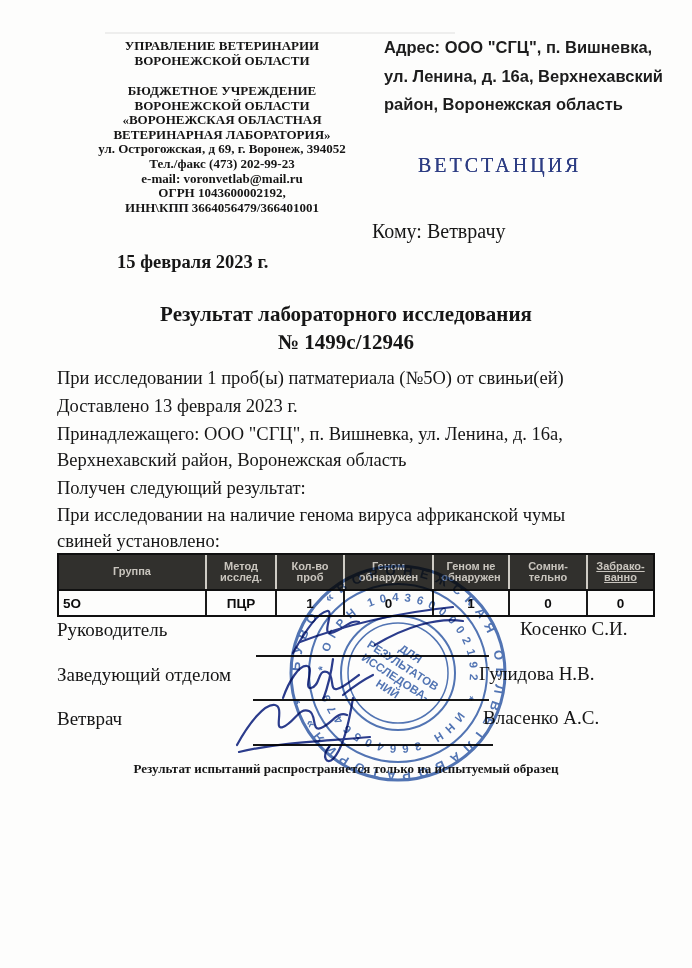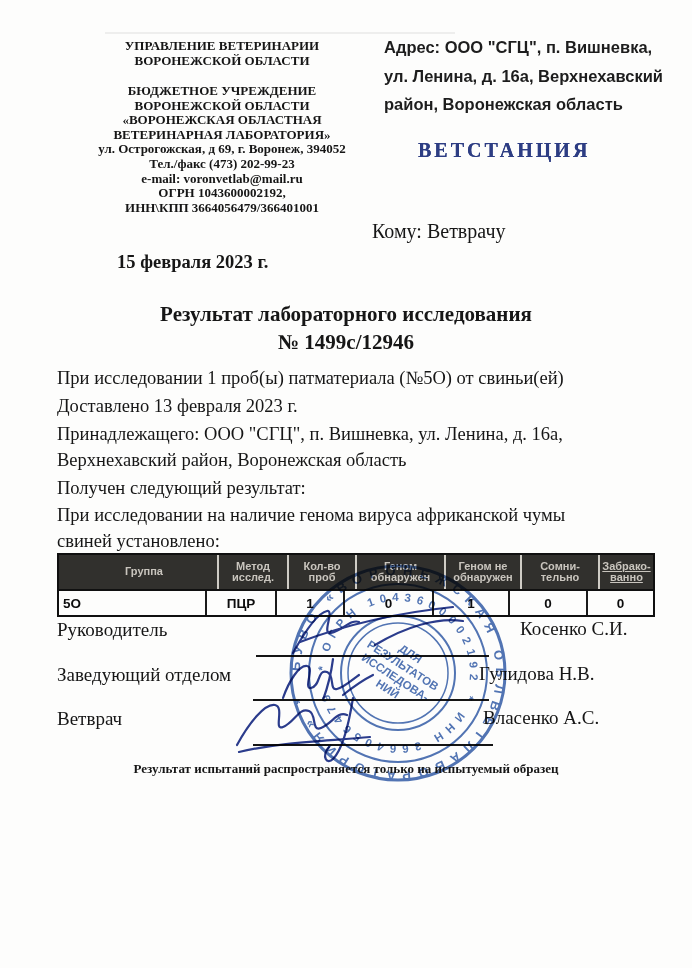--- a/index.html
+++ b/index.html
@@ -17,41 +17,41 @@
   
   .lh-authority{left:62px;top:38px;width:320px;text-align:center;
     font-weight:700;font-size:13px;line-height:15px;}
   .lh-institution{left:62px;top:84px;width:320px;text-align:center;
     font-weight:700;font-size:13px;line-height:14.6px;}
 
   
   .recipient-address{left:384px;top:33px;width:300px;
     font-family:"Liberation Sans","DejaVu Sans",sans-serif;
     font-weight:700;font-size:16.5px;line-height:28.5px;color:#1d1d1d;}
-  .vetstation{left:418px;top:139px;color:#1c2d79;font-weight:700;
+  .vetstation{left:418px;top:154px;color:#1c2d79;font-weight:400;
     font-size:20px;letter-spacing:3px;opacity:.92;
     text-shadow:0 0 .6px #1c2d79;}
   .komu{left:372px;top:220px;font-size:20px;}
 
   .doc-date{left:117px;top:252px;font-weight:700;font-size:18.5px;}
 
   .doc-title{left:0;top:300px;width:692px;text-align:center;
     font-weight:700;font-size:21px;line-height:28px;}
 
   .body-par{left:57px;width:600px;font-size:18.5px;line-height:25.5px;}
   .p1{top:366px;}
   .p2{top:394px;}
   .p3{top:422px;}
   .p4{top:476px;}
   .p5{top:503px;}
 
   
   .tbl{left:57px;top:553px;width:598px;border:2px solid #101010;
     font-family:"Liberation Sans","DejaVu Sans",sans-serif;box-sizing:border-box;}
-  .tbl-head{display:flex;background:#31302d;height:34px;border-bottom:2px solid #101010;padding-left:12px;}
+  .tbl-head{display:flex;background:#31302d;height:34px;border-bottom:2px solid #101010;}
   .tbl-head .cell{color:#c9c5be;font-weight:700;font-size:11px;line-height:11.5px;
     display:flex;align-items:center;justify-content:center;text-align:center;
     border-right:2px solid #cfccc5;box-sizing:border-box;}
   .tbl-head .cell:last-child{border-right:none;text-decoration:underline;}
   .tbl-row{display:flex;background:#fdfdfc;height:24px;}
   .tbl-row .cell{font-weight:700;font-size:13.5px;color:#0d0d0d;
     display:flex;align-items:center;justify-content:center;
     border-right:2px solid #1b1b1b;box-sizing:border-box;}
   .tbl-row .cell:last-child{border-right:none;}
   .c0{width:148px;}.c1{width:70px;}.c2{width:68px;}.c3{width:89px;}

